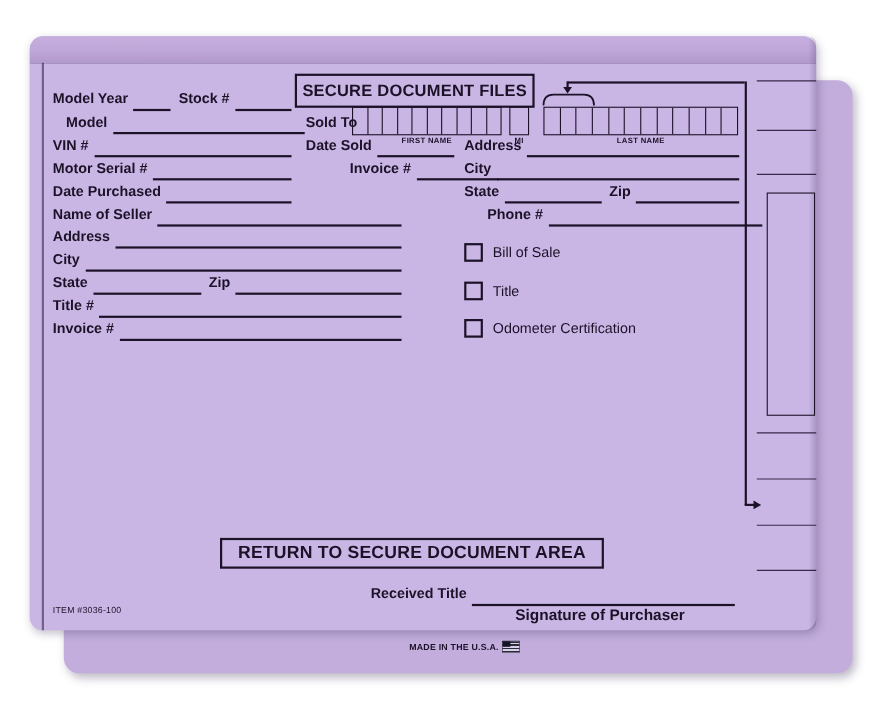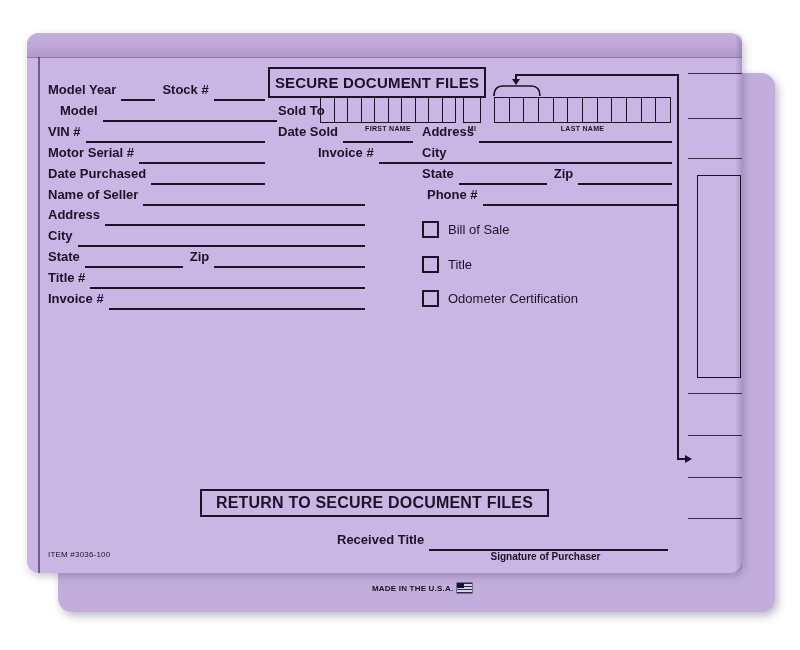--- a/index.html
+++ b/index.html
@@ -46,21 +46,21 @@
   .hline{position:absolute;background:var(--ink);}
   .tick{position:absolute;left:661px;width:54px;height:0;border-top:1.5px solid rgba(30,18,45,.85);}
   .tall-rect{position:absolute;left:670px;top:142px;width:44px;height:203px;border:1.5px solid var(--ink);box-sizing:border-box;}
 
   .arrow-down{position:absolute;width:0;height:0;border-left:4px solid transparent;
               border-right:4px solid transparent;border-top:6px solid var(--ink);}
   .arrow-right{position:absolute;width:0;height:0;border-top:4px solid transparent;
                border-bottom:4px solid transparent;border-left:7px solid var(--ink);}
 
   .sig-caption{position:absolute;left:396px;top:518px;width:245px;text-align:center;
-               font-size:10px;font-weight:bold;}
+               font-size:14px;font-weight:bold;}
   .item-no{position:absolute;left:21px;top:517px;font-size:8px;letter-spacing:.2px;}
 
   .made-in{position:absolute;left:314px;top:510px;display:flex;align-items:center;gap:4px;
            font-size:8px;font-weight:bold;letter-spacing:.2px;color:var(--ink);}
   .flag{width:15px;height:10px;position:relative;
         background:repeating-linear-gradient(180deg,#2b2b3a 0,#2b2b3a 1.4px,#d8cfe8 1.4px,#d8cfe8 2.9px);
         box-shadow:0 0 0 .5px #2b2b3a;}
   .flag::before{content:"";position:absolute;left:0;top:0;width:7px;height:5px;background:#15152a;}
 </style>
 </head>
@@ -181,21 +181,21 @@
     <div class="frow" style="left:395px;top:112px;width:250px;">
       <span class="lbl">City</span>
       <span class="ln fx"></span>
     </div>
     <div class="frow" style="left:395px;top:133px;width:250px;">
       <span class="lbl">State</span>
       <span class="ln" style="width:88px;"></span>
       <span class="lbl mid">Zip</span>
       <span class="ln fx"></span>
     </div>
-    <div class="frow" style="left:400px;top:154px;width:250px;">
+    <div class="frow" style="left:416px;top:154px;width:250px;">
       <span class="lbl">Phone #</span>
       <span class="ln fx"></span>
     </div>
 
     <div class="chk-row" style="left:395px;top:188px;">
       <span class="chk"></span>
       <span class="chk-lbl">Bill of Sale</span>
     </div>
     <div class="chk-row" style="left:395px;top:223px;">
       <span class="chk"></span>
@@ -218,21 +218,21 @@
 
     <div class="tick" style="top:40px;"></div>
     <div class="tick" style="top:85px;"></div>
     <div class="tick" style="top:125px;"></div>
     <div class="tall-rect"></div>
     <div class="tick" style="top:360px;"></div>
     <div class="tick" style="top:402px;"></div>
     <div class="tick" style="top:444px;"></div>
     <div class="tick" style="top:485px;"></div>
 
-    <div class="boxed-title title-return">RETURN TO SECURE DOCUMENT FILES</div>
+    <div class="boxed-title title-return">RETURN TO SECURE DOCUMENT AREA</div>
 
     <div class="frow" style="left:310px;top:499px;width:331px;">
       <span class="lbl">Received Title</span>
       <span class="ln fx"></span>
     </div>
     <div class="sig-caption">Signature of Purchaser</div>
 
     <div class="item-no">ITEM #3036-100</div>
   </div>
 </div>

